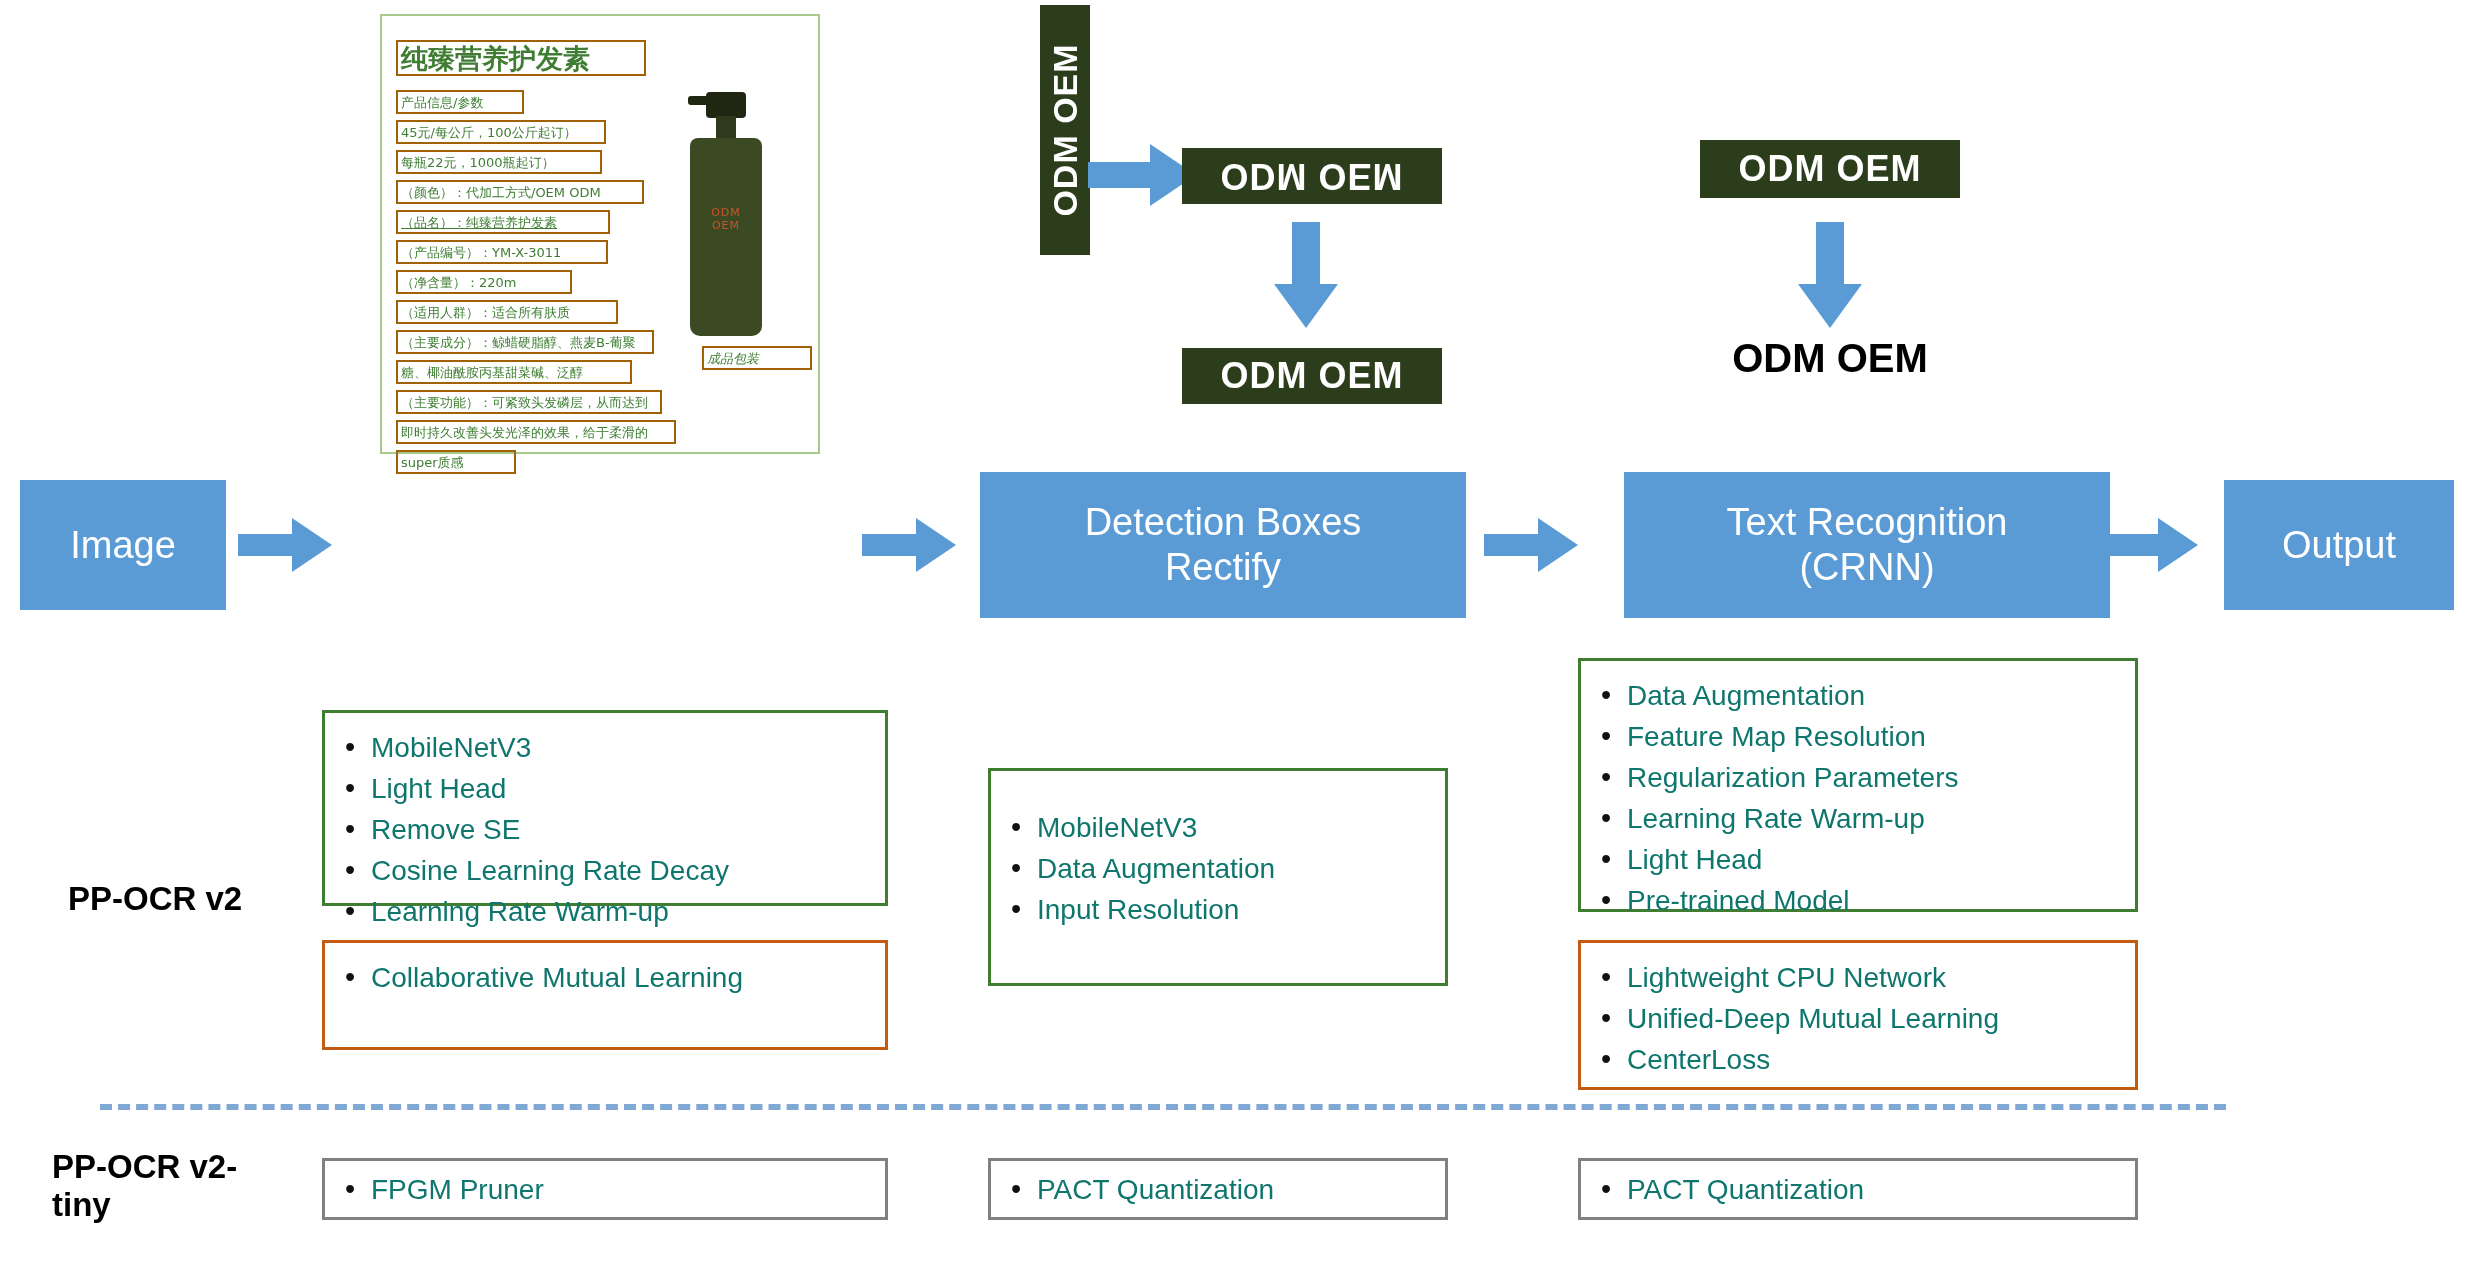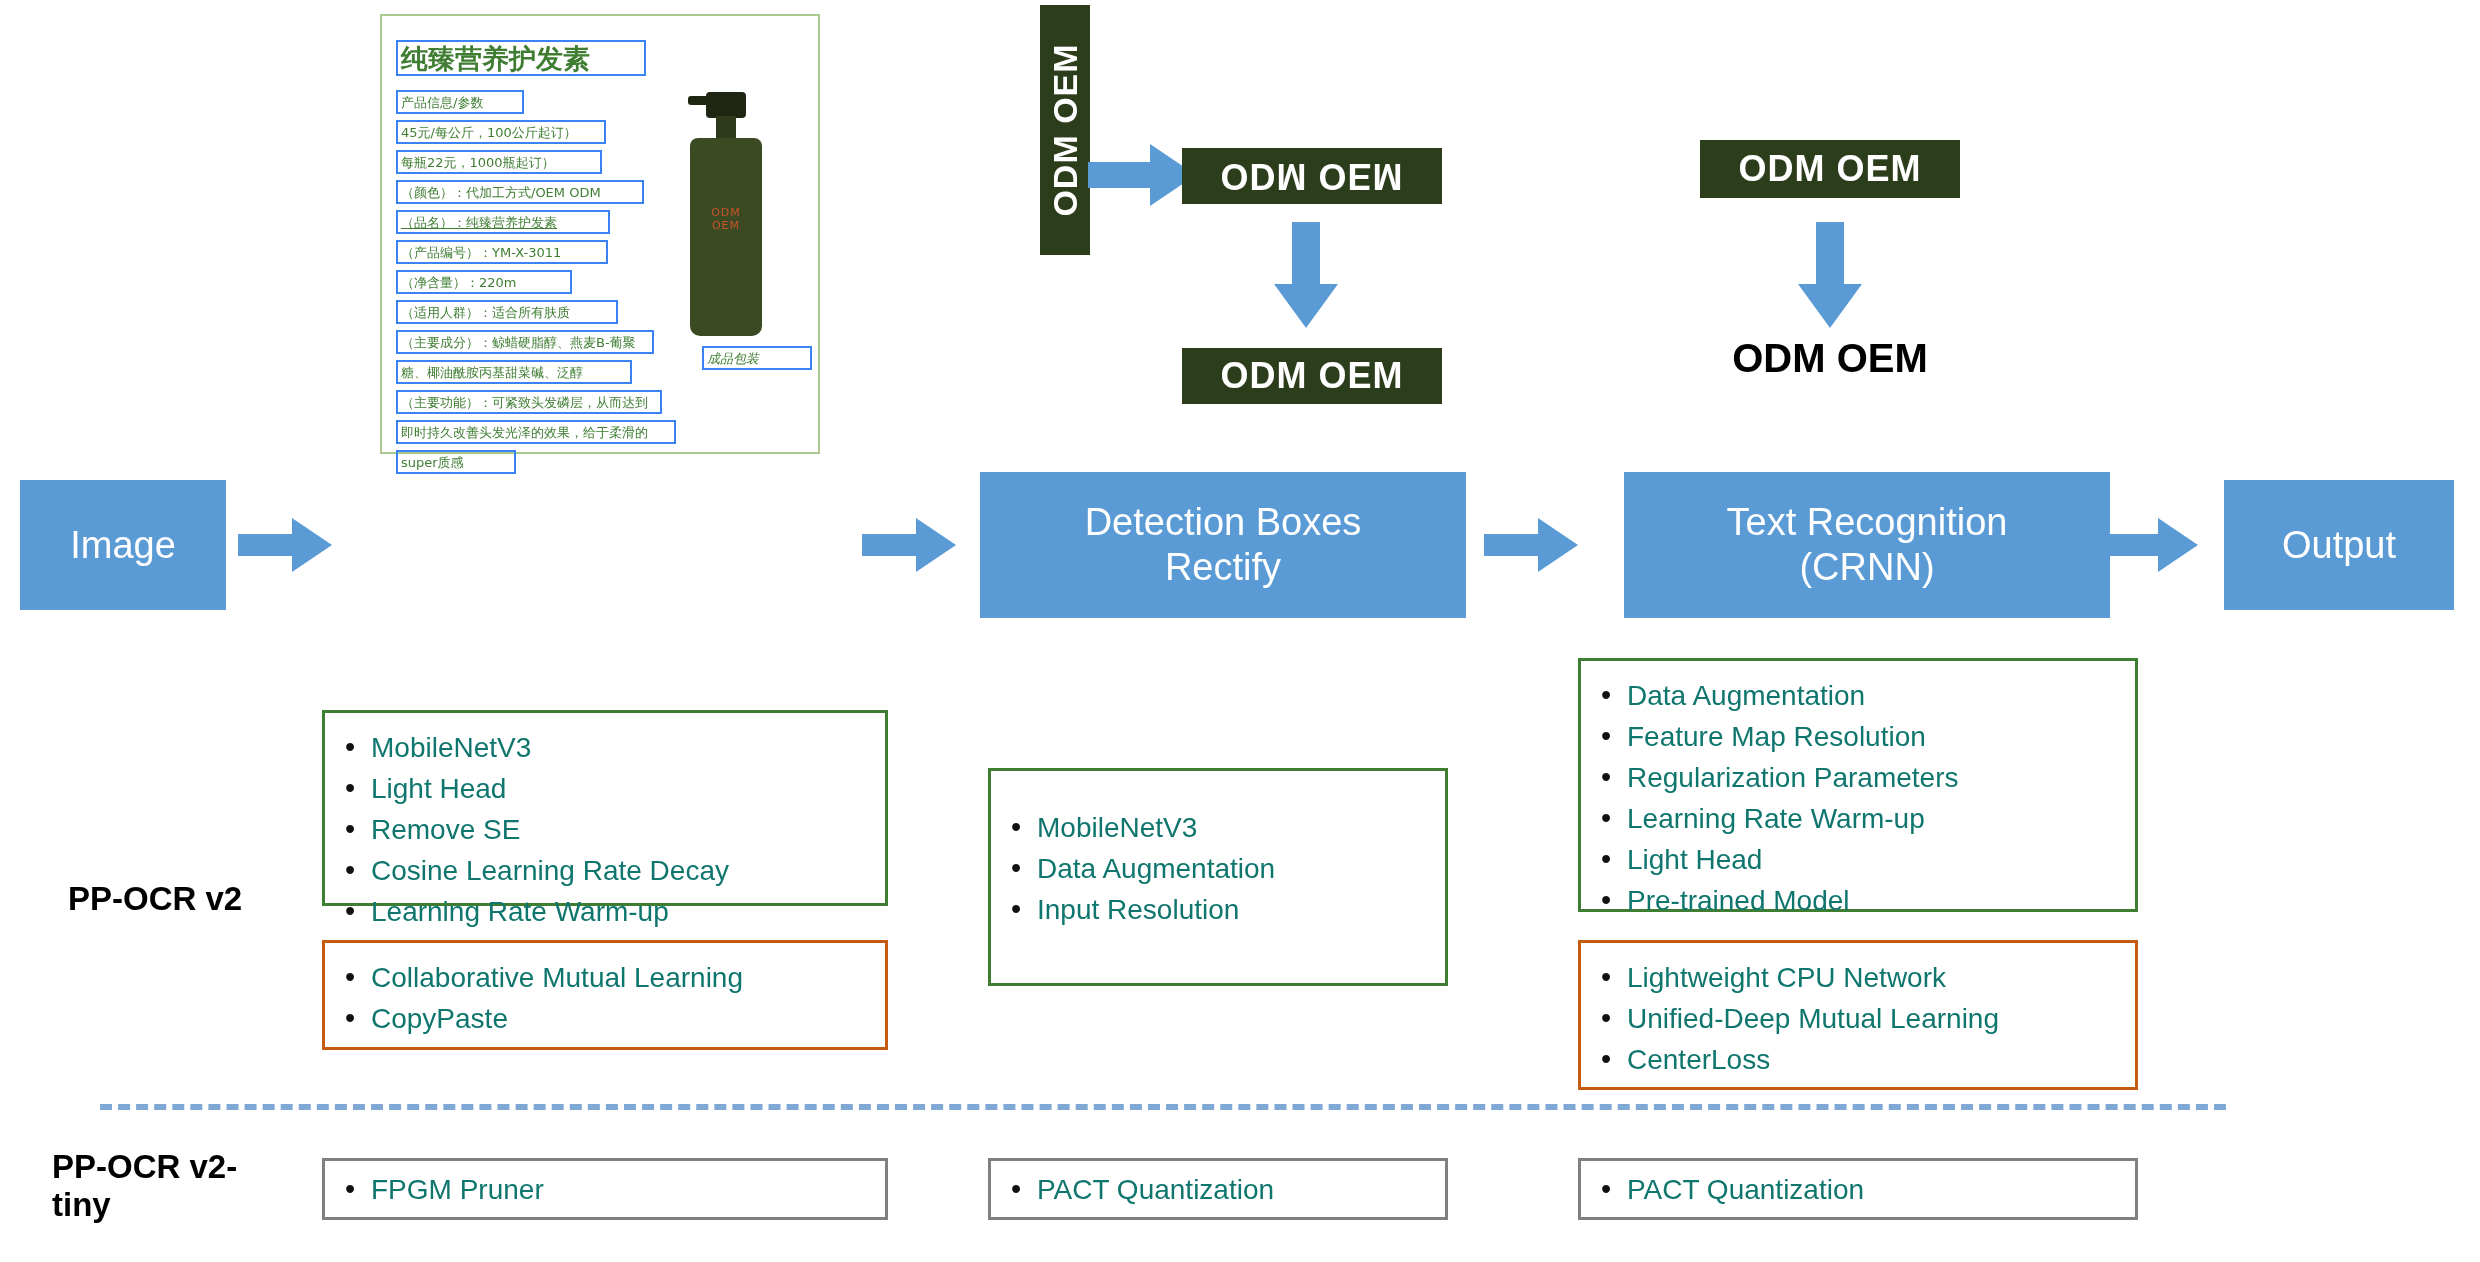--- a/index.html
+++ b/index.html
@@ -100,21 +100,21 @@
     left: 380px;
     top: 14px;
     width: 440px;
     height: 440px;
     border: 2px solid #A8C98A;
     box-sizing: border-box;
     background: #ffffff;
   }
   .ocr-line {
     position: absolute;
-    border: 2px solid #3b82f6;
+    border: 2px solid #a16207;
     box-sizing: border-box;
     color: #3E7D32;
     font-size: 13px;
     line-height: 1;
     display: flex;
     align-items: center;
     padding: 0 3px;
     white-space: nowrap;
     overflow: hidden;
     font-family: "DejaVu Sans", sans-serif;
@@ -293,21 +293,20 @@
       <li>Light Head</li>
       <li>Remove SE</li>
       <li>Cosine Learning Rate Decay</li>
       <li>Learning Rate Warm-up</li>
     </ul>
   </div>
 
   <div class="cap-orange" style="left:322px; top:940px; width:566px; height:110px;">
     <ul class="feature-list">
       <li>Collaborative Mutual Learning</li>
-      <li>CopyPaste</li>
     </ul>
   </div>
 
   <div class="cap-green" style="left:988px; top:768px; width:460px; height:218px;">
     <ul class="feature-list" style="padding-top:36px;">
       <li>MobileNetV3</li>
       <li>Data Augmentation</li>
       <li>Input Resolution</li>
     </ul>
   </div>

